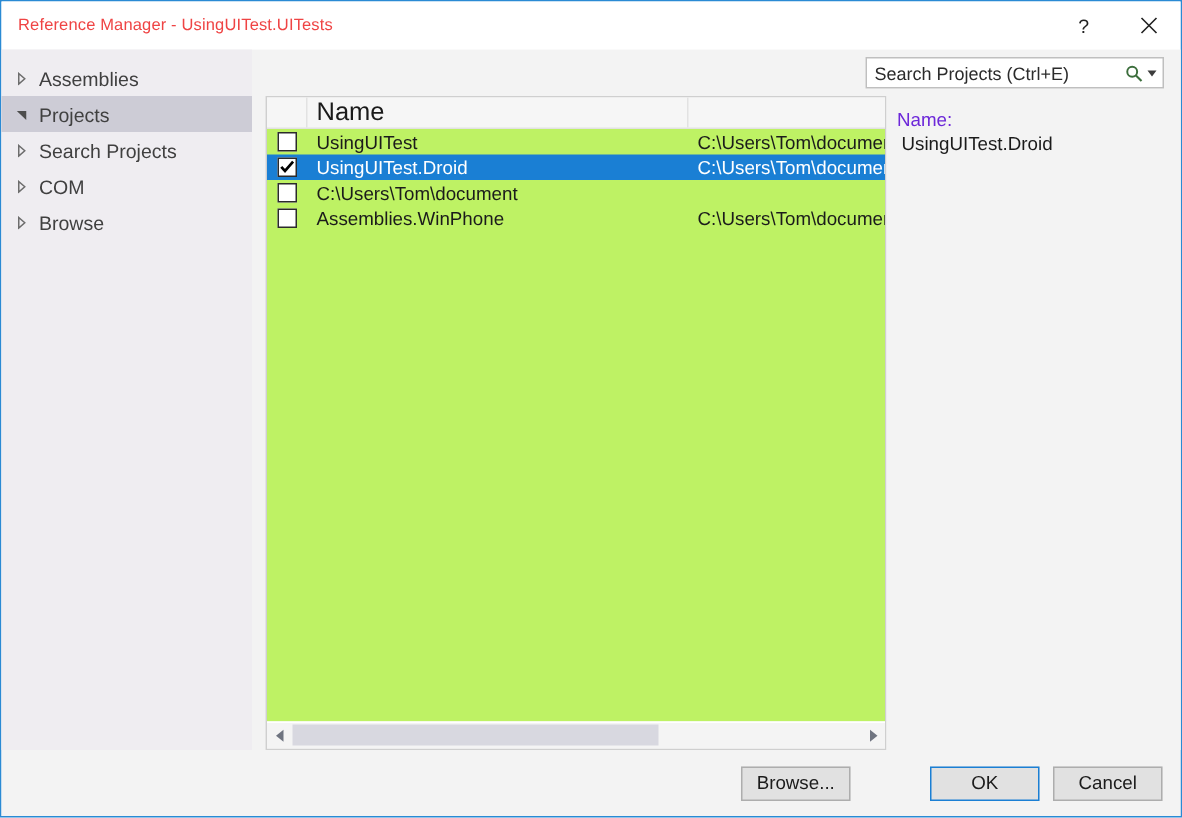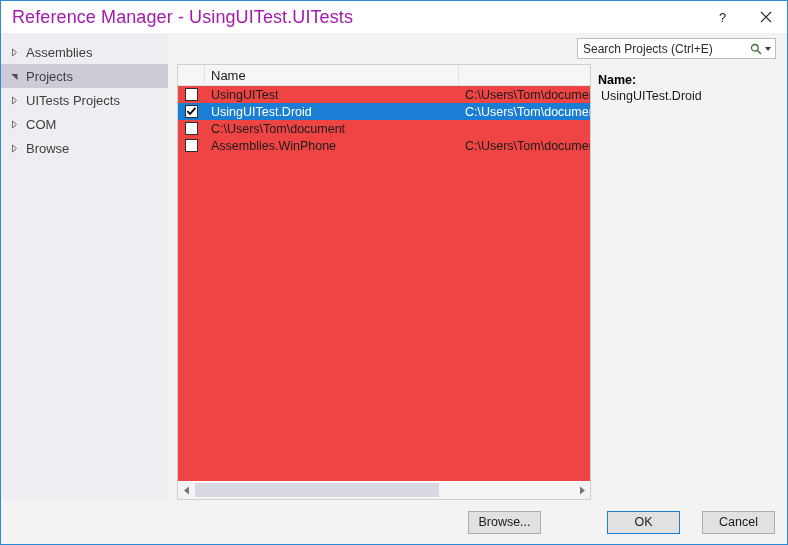--- a/index.html
+++ b/index.html
@@ -34,22 +34,22 @@
   .titlebar {
     height: 32px;
     min-height: 32px;
     background: #ffffff;
     display: flex;
     align-items: center;
     position: relative;
   }
   .title-text {
     padding-left: 11px;
-    font-size: 18px;
-    color: #a21caf;
+    font-size: 11px;
+    color: #ef4444;
     letter-spacing: 0.1px;
     white-space: nowrap;
   }
   .win-buttons {
     position: absolute;
     right: 0;
     top: 0;
     height: 32px;
     display: flex;
   }
@@ -199,21 +199,21 @@
     flex-direction: column;
     margin: 0;
     box-sizing: border-box;
   }
   .list-header {
     height: 21px;
     min-height: 21px;
     display: flex;
     background: #f6f6f6;
     border-bottom: 1px solid #e2e2e2;
-    font-size: 13px;
+    font-size: 17px;
     color: #1b1b1b;
     align-items: center;
     box-sizing: border-box;
   }
   .hdr-check {
     width: 27px;
     min-width: 27px;
     height: 100%;
     border-right: 1px solid #e2e2e2;
     box-sizing: border-box;
@@ -233,21 +233,21 @@
     height: 100%;
     box-sizing: border-box;
     display: flex;
     align-items: center;
     padding-left: 6px;
     overflow: hidden;
   }
   .rows {
     flex: 1;
     overflow: hidden;
-    background: #ef4444;
+    background: #bef264;
   }
   .row {
     height: 17px;
     display: flex;
     align-items: center;
     font-size: 12.5px;
     color: #1b1b1b;
     cursor: default;
   }
   .row.selected {
@@ -322,42 +322,42 @@
   
   .detail-pane {
     width: 196px;
     min-width: 196px;
     background: #f3f3f3;
     padding: 8px 0 0 7px;
     box-sizing: border-box;
     border-left: 0;
   }
   .detail-label {
-    font-weight: bold;
+    font-weight: normal;
     font-size: 12.5px;
-    color: #000000;
+    color: #6d28d9;
     line-height: 16px;
   }
   .detail-value {
     font-size: 12.5px;
     color: #1b1b1b;
     line-height: 16px;
     padding-left: 3px;
   }
 
   
   .footer {
     height: 44px;
     min-height: 44px;
     background: #f3f3f3;
     display: flex;
     align-items: center;
     justify-content: flex-end;
     padding-right: 12px;
-    gap: 22px;
+    gap: 9px;
     box-sizing: border-box;
   }
   .btn {
     width: 73px;
     height: 23px;
     box-sizing: border-box;
     background: #e1e1e1;
     border: 1px solid #adadad;
     font-family: "Liberation Sans", sans-serif;
     font-size: 12.5px;
@@ -412,21 +412,21 @@
         <span class="tree-label">Projects</span>
       </div>
 
 
       <div class="tree-item">
         <span class="tree-arrow">
           <svg width="9" height="9" viewBox="0 0 9 9">
               <path d="M2.5 1 L6.5 4.5 L2.5 8 Z" fill="none" stroke="#6d6d6d" stroke-width="1"></path>
             </svg>
         </span>
-        <span class="tree-label">UITests Projects</span>
+        <span class="tree-label">Search Projects</span>
       </div>
 
       <div class="tree-item">
         <span class="tree-arrow">
           <svg width="9" height="9" viewBox="0 0 9 9">
               <path d="M2.5 1 L6.5 4.5 L2.5 8 Z" fill="none" stroke="#6d6d6d" stroke-width="1"></path>
             </svg>
         </span>
         <span class="tree-label">COM</span>
       </div>

